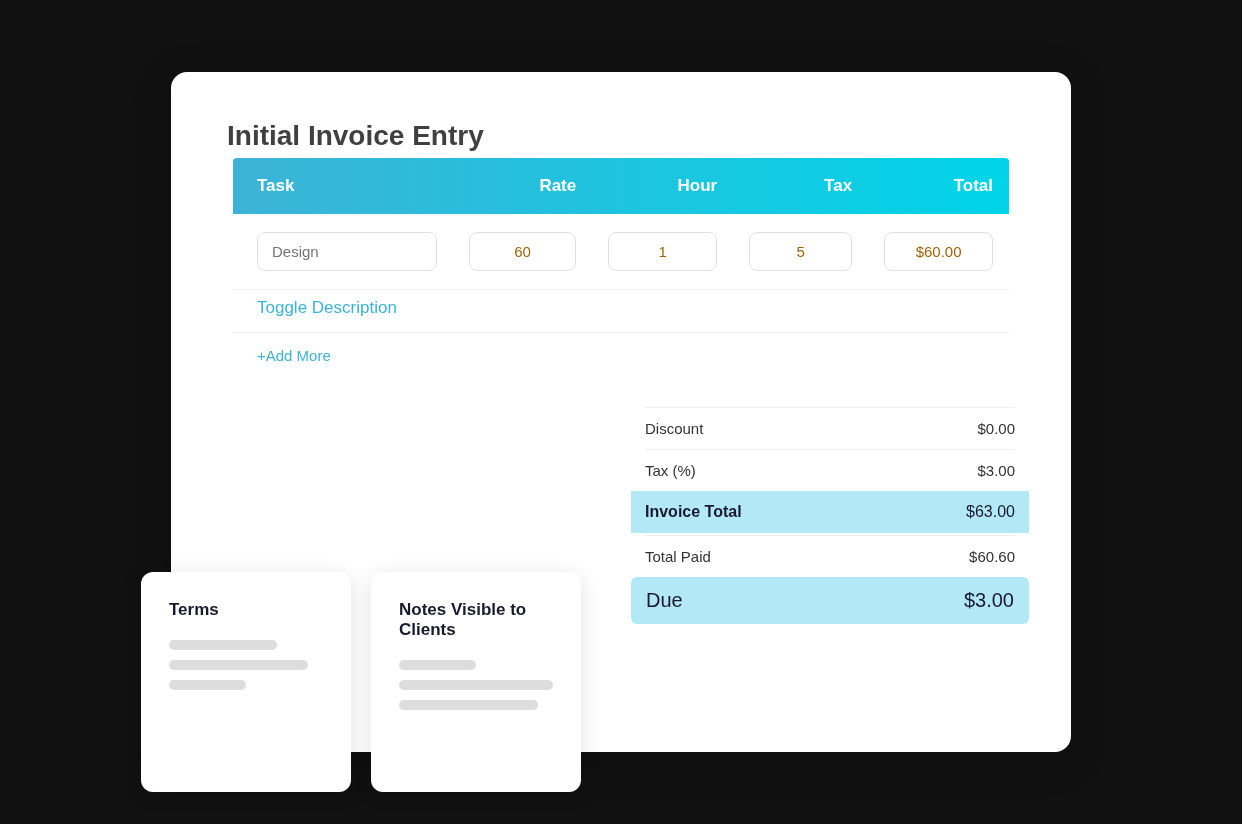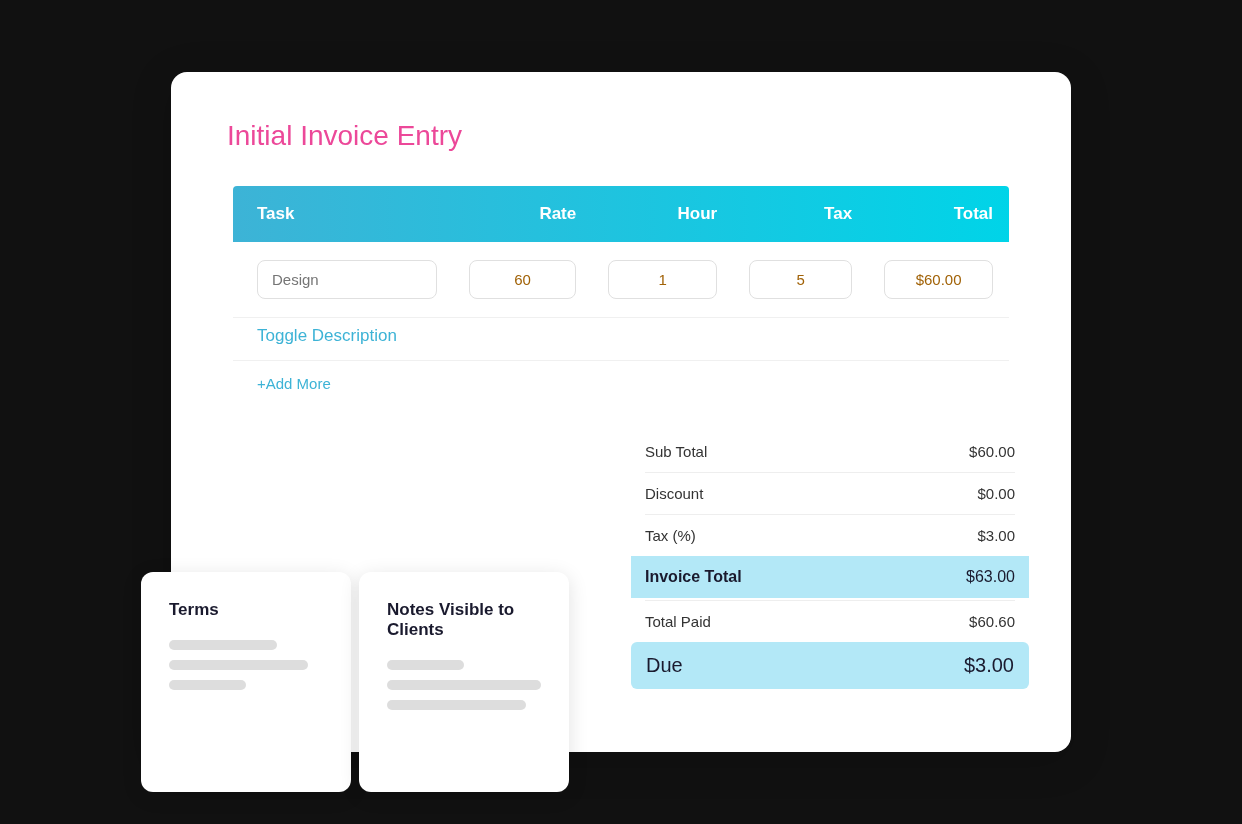--- a/index.html
+++ b/index.html
@@ -16,23 +16,22 @@
       background: #fff;
       border-radius: 16px;
       padding: 48px 56px 48px 56px;
       width: 900px;
       min-height: 680px;
       position: relative;
       box-shadow: 0 8px 40px rgba(0,0,0,0.18);
     }
     .page-title {
       font-size: 28px;
-      font-weight: 400;
-      color: #ec4899;
-      margin-bottom: 28px;
+      font-weight: 700;
+      color: #404040;
     }
     .invoice-table {
       width: 100%;
       border-collapse: collapse;
       border-radius: 10px;
       overflow: hidden;
       border: 6px solid #6d28d9;
     }
     .invoice-table thead tr {
       background: linear-gradient(90deg, #3db3d6 0%, #00d4e8 100%);
@@ -137,21 +136,21 @@
       height: 1px;
       background: #eee;
       margin: 2px 0;
     }
     
     .bottom-cards {
       position: absolute;
       bottom: -40px;
       left: -30px;
       display: flex;
-      gap: 0;
+      gap: 12px;
       z-index: 2;
     }
     .bottom-card {
       background: #fff;
       border-radius: 12px;
       box-shadow: 0 4px 20px rgba(0,0,0,0.12);
       padding: 28px 28px 32px 28px;
       width: 210px;
       min-height: 220px;
       margin-right: 8px;
@@ -215,24 +214,20 @@
       <tr class="add-more-row">
         <td colspan="5">
           <a class="add-more-link">+Add More</a>
         </td>
       </tr>
     </tbody>
   </table>
 
   <div class="summary-section">
     <div class="summary-table">
-      <div class="summary-row">
-        <span class="summary-label">Sub Total</span>
-        <span class="summary-value">$60.00</span>
-      </div>
       <div class="summary-divider"></div>
       <div class="summary-row">
         <span class="summary-label">Discount</span>
         <span class="summary-value">$0.00</span>
       </div>
       <div class="summary-divider"></div>
       <div class="summary-row">
         <span class="summary-label">Tax (%)</span>
         <span class="summary-value">$3.00</span>
       </div>

